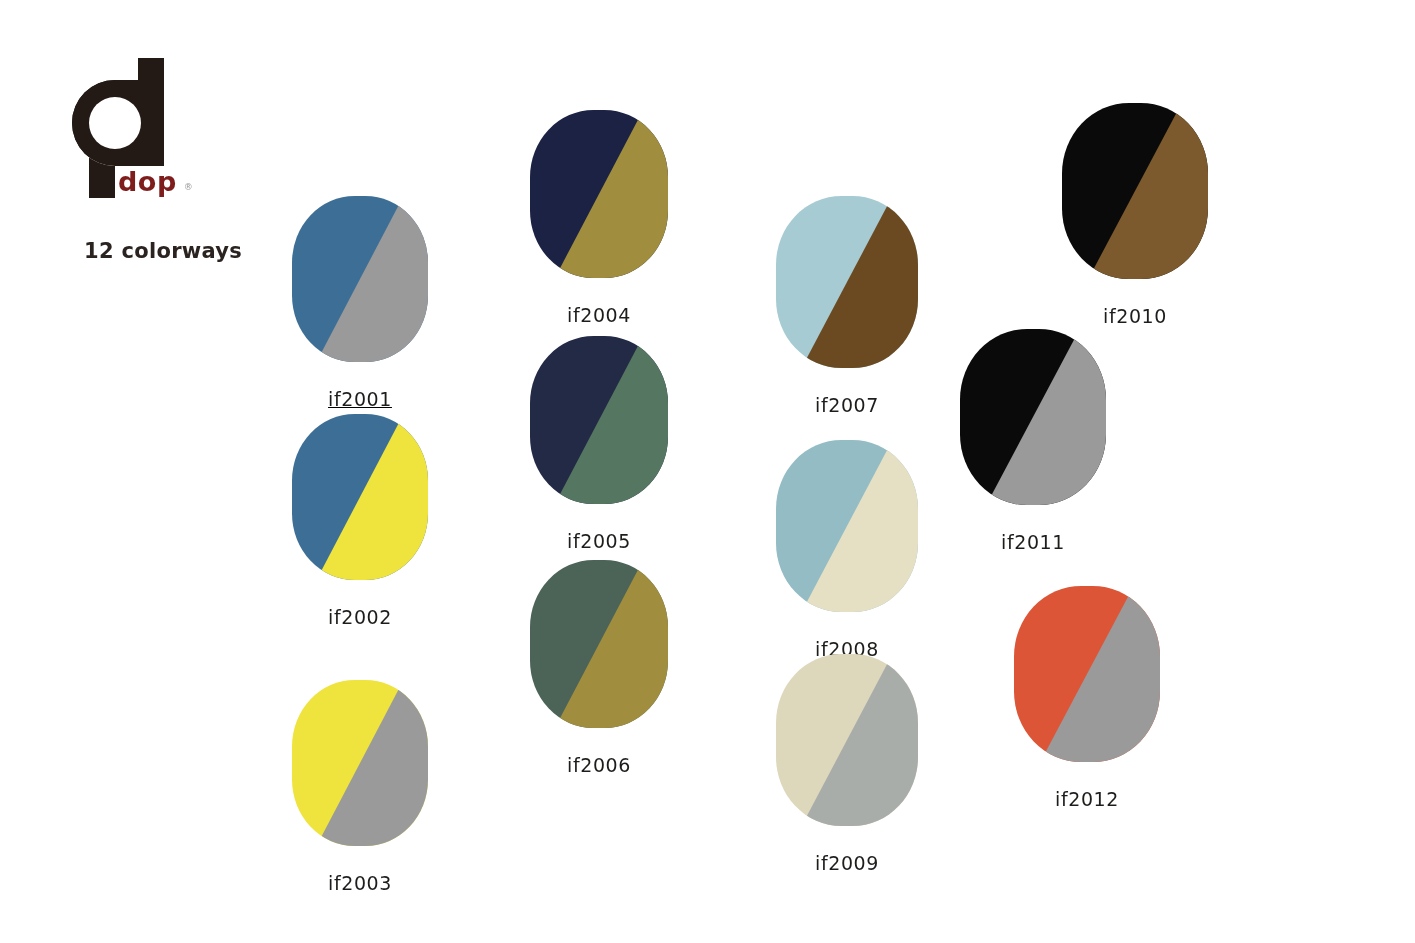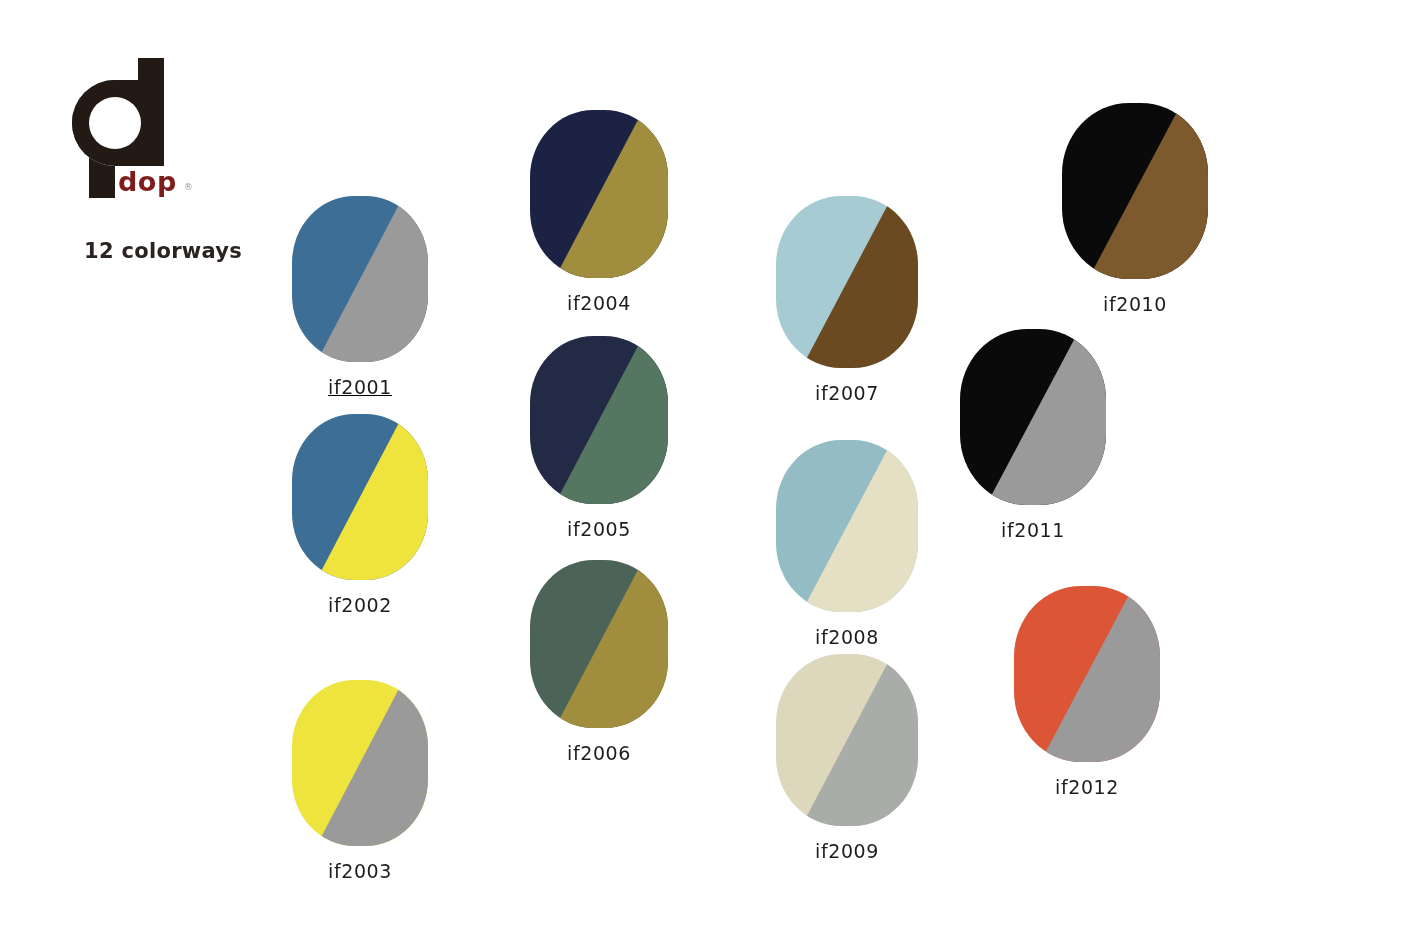--- a/index.html
+++ b/index.html
@@ -94,21 +94,21 @@
     
     clip-path: polygon(100% 0%, 100% 100%, 18% 100%, 82% 0%);
   }
   .swatch-label {
     text-align: center;
     font-family: "DejaVu Sans", sans-serif;
     font-size: 19px;
     font-weight: 400;
     color: #1d1d1b;
     letter-spacing: 0.6px;
-    margin-top: 14px;
+    margin-top: 26px;
     white-space: nowrap;
   }
 </style>
 </head>
 <body>
 
 <div id="board">
 
   <div class="brand">
 

